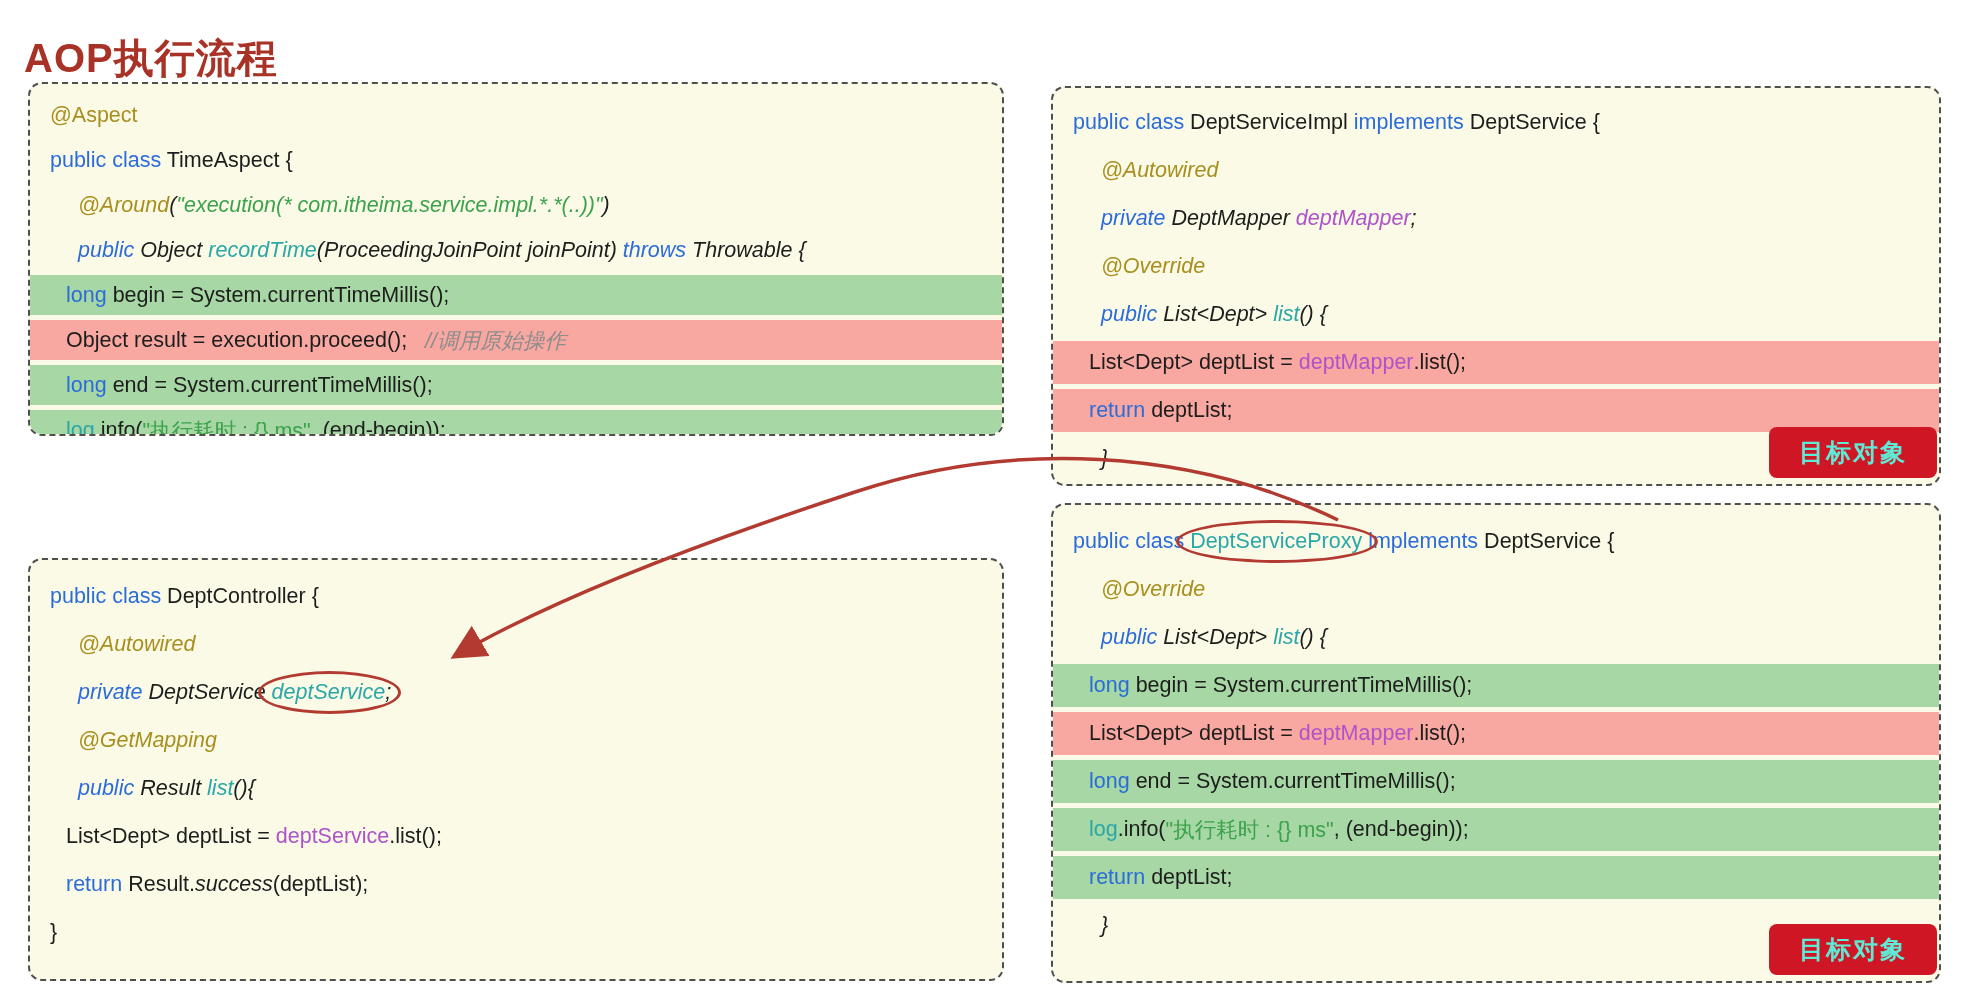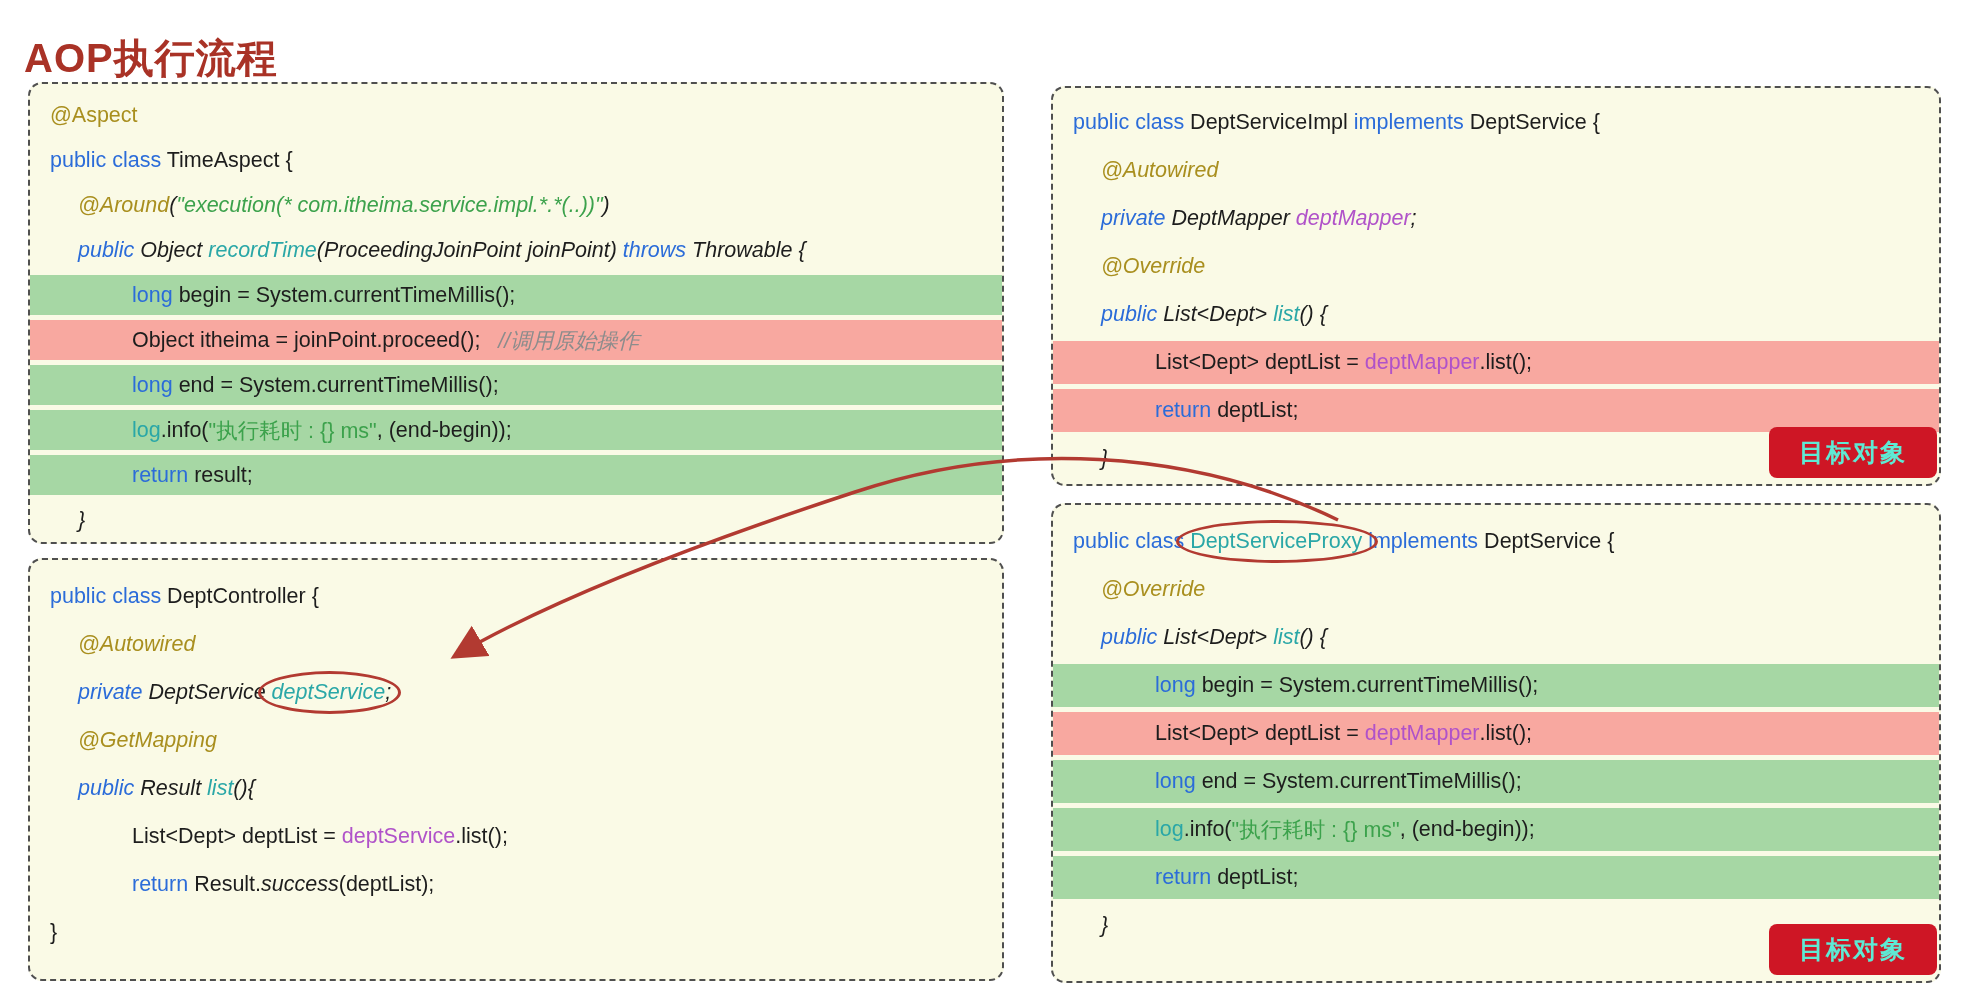--- a/index.html
+++ b/index.html
@@ -15,37 +15,37 @@
     font-size:40px; font-weight:800;
     color:var(--title,#a93226); letter-spacing:1px;margin-top:25px;
   }
   .panel {
     position:absolute;
     background:var(--panelbg,#fafae6);
     border:2px dashed #4f4f4f;
     border-radius:14px;
     overflow:hidden;
   }
-  #panel-aspect     { left:28px;   top:82px;  width:976px; height:462px; padding-top:8px;  }
+  #panel-aspect     { left:28px;   top:82px;  width:976px; height:354px; padding-top:8px;  }
   #panel-target     { left:1051px; top:86px;  width:890px; height:400px; padding-top:10px; }
   #panel-controller { left:28px;   top:558px; width:976px; height:423px; padding-top:12px; }
   #panel-proxy      { left:1051px; top:503px; width:890px; height:480px; padding-top:12px; }
 
   .code-line {
     height:45px; display:flex; align-items:center;
     font-size:21.5px; color:var(--d,#1d1d1d);
     white-space:pre;
     border-top:3px solid transparent; border-bottom:2px solid transparent;
     background-clip:padding-box;
   }
   #panel-target .code-line, #panel-controller .code-line, #panel-proxy .code-line { height:48px; }
 
   .ind-0 { padding-left:20px; }
   .ind-1 { padding-left:48px;font-style:italic; }
-  .ind-2 { padding-left:102px; }
+  .ind-2 { padding-left:36px; }
 
   .bg-green { background-color:var(--hl-green,#a6d7a4); }
   .bg-pink  { background-color:var(--hl-pink,#f8a8a0); }
 
   .tok-kw { color:var(--kw,#2b6cd9); }
   .tok-an { color:var(--an,#a98f1f); }
   .tok-s  { color:var(--s,#3ca24c); }
   .tok-m  { color:var(--m,#2aa7a7); }
   .tok-f  { color:var(--f,#b052c9); }
   .tok-c  { color:var(--c,#8c8c8c);font-style:italic; }
@@ -78,21 +78,21 @@
 
 <div class="title">AOP执行流程</div>
 
 <div class="panel" id="panel-aspect">
   <div class="lines">
       <div class="code-line ind-0"><span class="tok-an">@Aspect</span></div>
       <div class="code-line ind-0"><span class="tok-kw">public class</span><span class="tok-d"> TimeAspect {</span></div>
       <div class="code-line ind-1"><span class="tok-an">@Around</span><span class="tok-d">(</span><span class="tok-s">"execution(* com.itheima.service.impl.*.*(..))"</span><span class="tok-d">)</span></div>
       <div class="code-line ind-1"><span class="tok-kw">public</span><span class="tok-d"> Object </span><span class="tok-m">recordTime</span><span class="tok-d">(ProceedingJoinPoint joinPoint) </span><span class="tok-kw">throws</span><span class="tok-d"> Throwable {</span></div>
       <div class="code-line ind-2 bg-green"><span class="tok-kw">long</span><span class="tok-d"> begin = System.currentTimeMillis();</span></div>
-      <div class="code-line ind-2 bg-pink"><span class="tok-d">Object itheima = joinPoint.proceed();   </span><span class="tok-c">//调用原始操作</span></div>
+      <div class="code-line ind-2 bg-pink"><span class="tok-d">Object result = execution.proceed();   </span><span class="tok-c">//调用原始操作</span></div>
       <div class="code-line ind-2 bg-green"><span class="tok-kw">long</span><span class="tok-d"> end = System.currentTimeMillis();</span></div>
       <div class="code-line ind-2 bg-green"><span class="tok-m">log</span><span class="tok-d">.info(</span><span class="tok-s">"执行耗时 : {} ms"</span><span class="tok-d">, (end-begin));</span></div>
       <div class="code-line ind-2 bg-green"><span class="tok-kw">return</span><span class="tok-d"> result;</span></div>
       <div class="code-line ind-1"><span class="tok-d">}</span></div>
     </div>
 </div>
 
 <div class="panel" id="panel-target">
   <div class="lines">
       <div class="code-line ind-0"><span class="tok-kw">public class</span><span class="tok-d"> DeptServiceImpl </span><span class="tok-kw">implements</span><span class="tok-d"> DeptService {</span></div>

